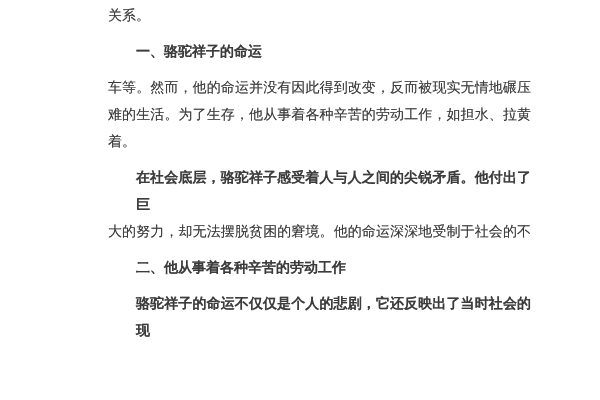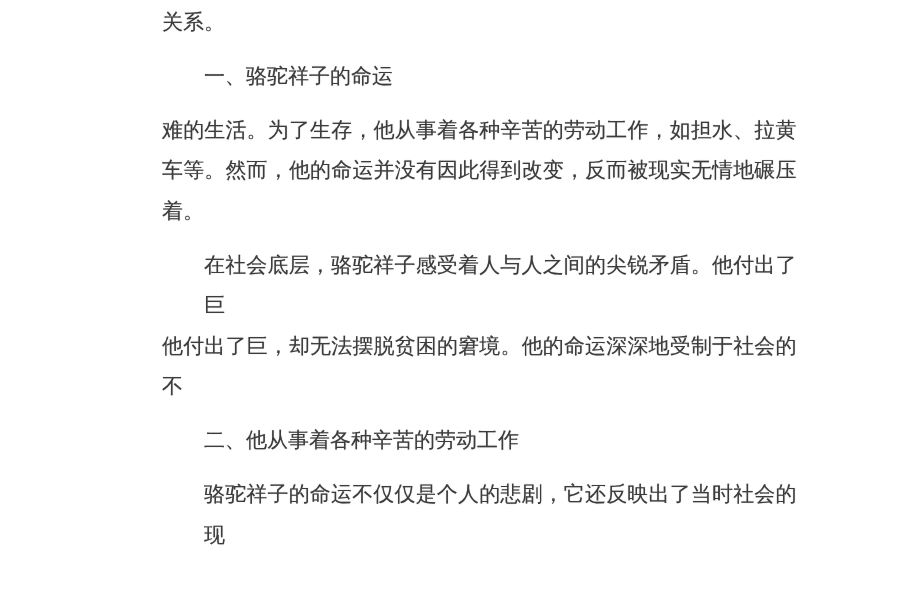--- a/index.html
+++ b/index.html
@@ -33,45 +33,46 @@
     text-align-last: justify;
     text-justify: inter-character;
     overflow: hidden;
   }
   .line.short {
     text-align: left;
     text-align-last: left;
   }
   .line.indent {
     padding-left: 28px;
+    font-weight: bold;
   }
 </style>
 </head>
 <body>
 
 <div class="page" style="background: rgb(255, 255, 255); color: rgb(60, 60, 60);">
   <div class="text-area">
 
     <div class="block">
       <div class="line short">关系。</div>
     </div>
 
     <div class="block">
       <div class="line short indent">一、骆驼祥子的命运</div>
     </div>
 
     <div class="block">
+      <div class="line">车等。然而，他的命运并没有因此得到改变，反而被现实无情地碾压</div>
       <div class="line">难的生活。为了生存，他从事着各种辛苦的劳动工作，如担水、拉黄</div>
-      <div class="line">车等。然而，他的命运并没有因此得到改变，反而被现实无情地碾压</div>
       <div class="line short">着。</div>
     </div>
 
     <div class="block">
       <div class="line indent">在社会底层，骆驼祥子感受着人与人之间的尖锐矛盾。他付出了巨</div>
-      <div class="line">他付出了巨，却无法摆脱贫困的窘境。他的命运深深地受制于社会的不</div>
+      <div class="line">大的努力，却无法摆脱贫困的窘境。他的命运深深地受制于社会的不</div>
     </div>
 
     <div class="block">
       <div class="line short indent">二、他从事着各种辛苦的劳动工作</div>
     </div>
 
     <div class="block">
       <div class="line indent">骆驼祥子的命运不仅仅是个人的悲剧，它还反映出了当时社会的现</div>
 
     </div>

